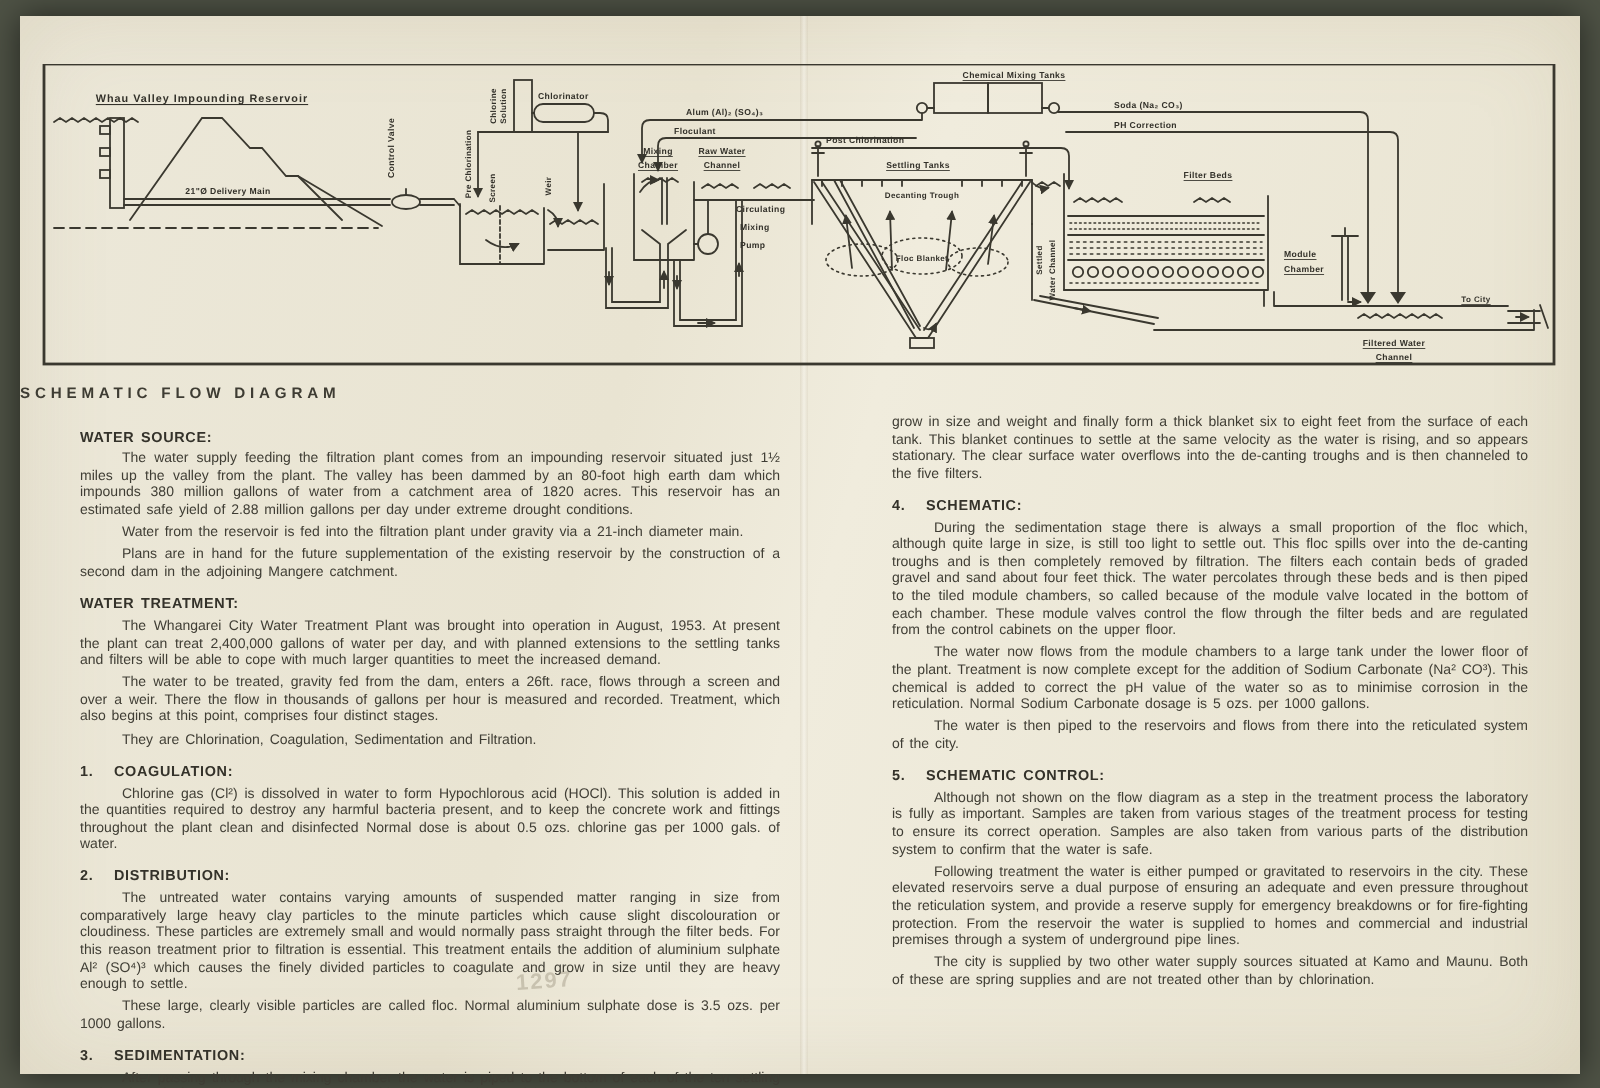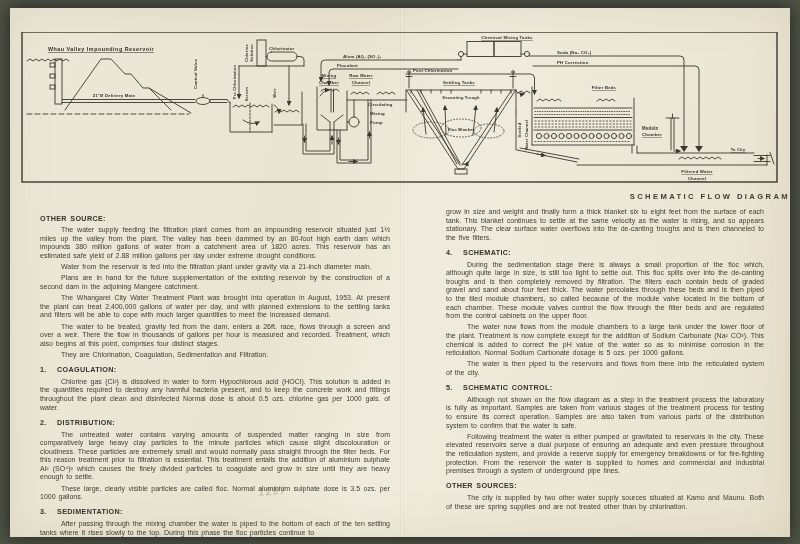--- a/index.html
+++ b/index.html
@@ -4,21 +4,21 @@
 <style>
   html,body{margin:0;padding:0;}
   .stage{position:relative;width:800px;height:544px;background:#4e5245;overflow:hidden;
          font-family:"Liberation Sans","DejaVu Sans",sans-serif;}
   .paper{position:absolute;left:10px;top:8px;width:780px;height:529px;
          background:linear-gradient(105deg,#ece8d9 0%,#e9e4d2 38%,#f0ecdd 52%,#e7e2cf 100%);
          box-shadow:0 0 16px rgba(0,0,0,.55), inset 0 0 46px rgba(150,130,90,.16);}
   .fold{position:absolute;left:50%;top:0;width:4px;height:100%;
         background:linear-gradient(90deg,rgba(120,100,70,.10),rgba(255,255,255,.28),rgba(120,100,70,.08));}
   .diagram-svg{position:absolute;left:11px;top:24px;}
-  .caption{position:absolute;left:0;top:184px;width:100%;text-align:right;
+  .caption{position:absolute;left:0;top:184px;width:100%;text-align:left;
            font-size:7.6px;font-weight:600;letter-spacing:2.4px;color:#3e3c33;}
   .stamp{position:absolute;left:248px;top:477px;color:rgba(110,100,80,.28);
          font-size:11px;letter-spacing:1px;transform:rotate(-4deg);font-weight:bold;}
   .columns{position:absolute;left:30px;top:200px;display:flex;gap:56px;color:#3f3d34;}
   .col{font-size:7px;line-height:8.6px;word-spacing:1px;}
   .col-left{width:350px;}
   .col-right{width:318px;}
   .col p{margin:0 0 2.6px 0;text-indent:21px;text-align:justify;}
   .col p.noindent{text-indent:0;}
   .sec-h{display:flex;margin:6.5px 0 3.2px 0;font-weight:bold;font-size:7.2px;
@@ -222,26 +222,30 @@
     <text class="lbl u" x="676" y="148" text-anchor="middle">Channel</text>
   </svg>
 
   <div class="caption">SCHEMATIC FLOW DIAGRAM</div>
   <div class="stamp">1297</div>
 
   <div class="columns">
     <div class="col col-left">
       <div class="sec-h plain">
 
-        <span class="title">OTHER SOURCE:</span>
+        <span class="title">WATER SOURCE:</span>
       </div>
       <p>The water supply feeding the filtration plant comes from an impounding reservoir situated just 1½ miles up the valley from the plant.  The valley has been dammed by an 80-foot high earth dam which impounds 380 million gallons of water from a catchment area of 1820 acres.   This reservoir has an estimated safe yield of 2.88 million gallons per day under extreme drought conditions.</p>
       <p>Water from the reservoir is fed into the filtration plant under gravity via a 21-inch diameter main.</p>
       <p>Plans are in hand for the future supplementation of the existing reservoir by the construction of a second dam in the adjoining Mangere catchment.</p>
 
+      <div class="sec-h plain">
+
+        <span class="title">WATER TREATMENT:</span>
+      </div>
       <p>The Whangarei City Water Treatment Plant was brought into operation in August, 1953.  At present the plant can treat 2,400,000 gallons of water per day, and with planned extensions to the settling tanks and filters will be able to cope with much larger quantities to meet the increased demand.</p>
       <p>The water to be treated, gravity fed from the dam, enters a 26ft. race, flows through a screen and over a weir.  There the flow in thousands of gallons per hour is measured and recorded.  Treatment, which also begins at this point, comprises four distinct stages.</p>
       <p>They are Chlorination, Coagulation, Sedimentation and Filtration.</p>
 
       <div class="sec-h">
         <span class="num">1.</span>
         <span class="title">COAGULATION:</span>
       </div>
       <p>Chlorine gas (Cl²) is dissolved in water to form Hypochlorous acid (HOCl).   This solution is added in the quantities required to destroy any harmful bacteria present, and to keep the concrete work and fittings throughout the plant clean and disinfected    Normal dose is about 0.5 ozs. chlorine gas per 1000 gals. of water.</p>
 
@@ -271,21 +275,17 @@
       <p>The water is then piped to the reservoirs and flows from there into the reticulated system of the city.</p>
 
       <div class="sec-h">
         <span class="num">5.</span>
         <span class="title">SCHEMATIC CONTROL:</span>
       </div>
       <p>Although not shown on the flow diagram as a step in the treatment process the laboratory is fully as important.  Samples are taken from various stages of the treatment process for testing to ensure its correct operation.  Samples are also taken from various parts of the distribution system to confirm that the water is safe.</p>
 
       <p>Following treatment the water is either pumped or gravitated to reservoirs in the city.  These elevated reservoirs serve a dual purpose of ensuring an adequate and even pressure throughout the reticulation system, and provide a reserve supply for emergency breakdowns or for fire-fighting protection.  From the reservoir the water is supplied to homes and commercial and industrial premises through a system of underground pipe lines.</p>
 
-      <div class="sec-h plain">
-
-        <span class="title">OTHER SOURCES:</span>
-      </div>
       <p>The city is supplied by two other water supply sources situated at Kamo and Maunu.  Both of these are spring supplies and are not treated other than by chlorination.</p>
     </div>
   </div>
  </div>
 </div>
 
 </body></html>

